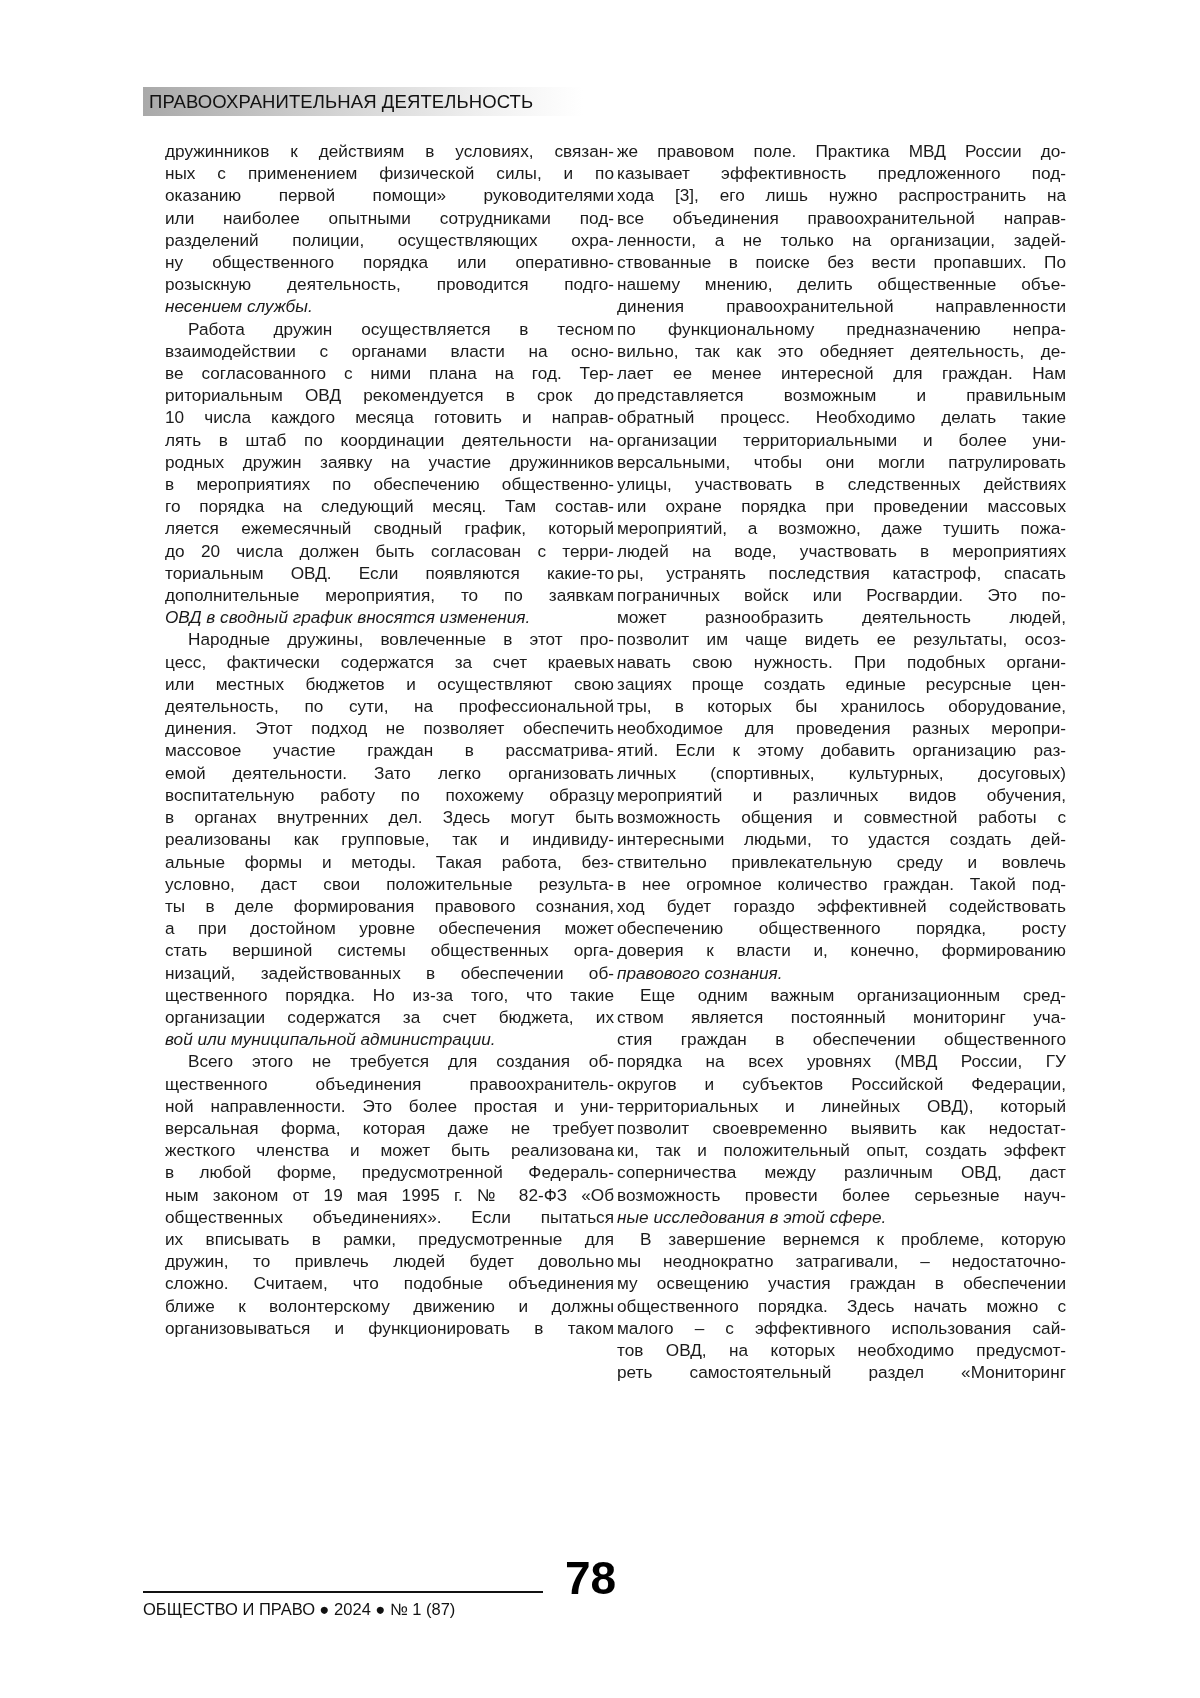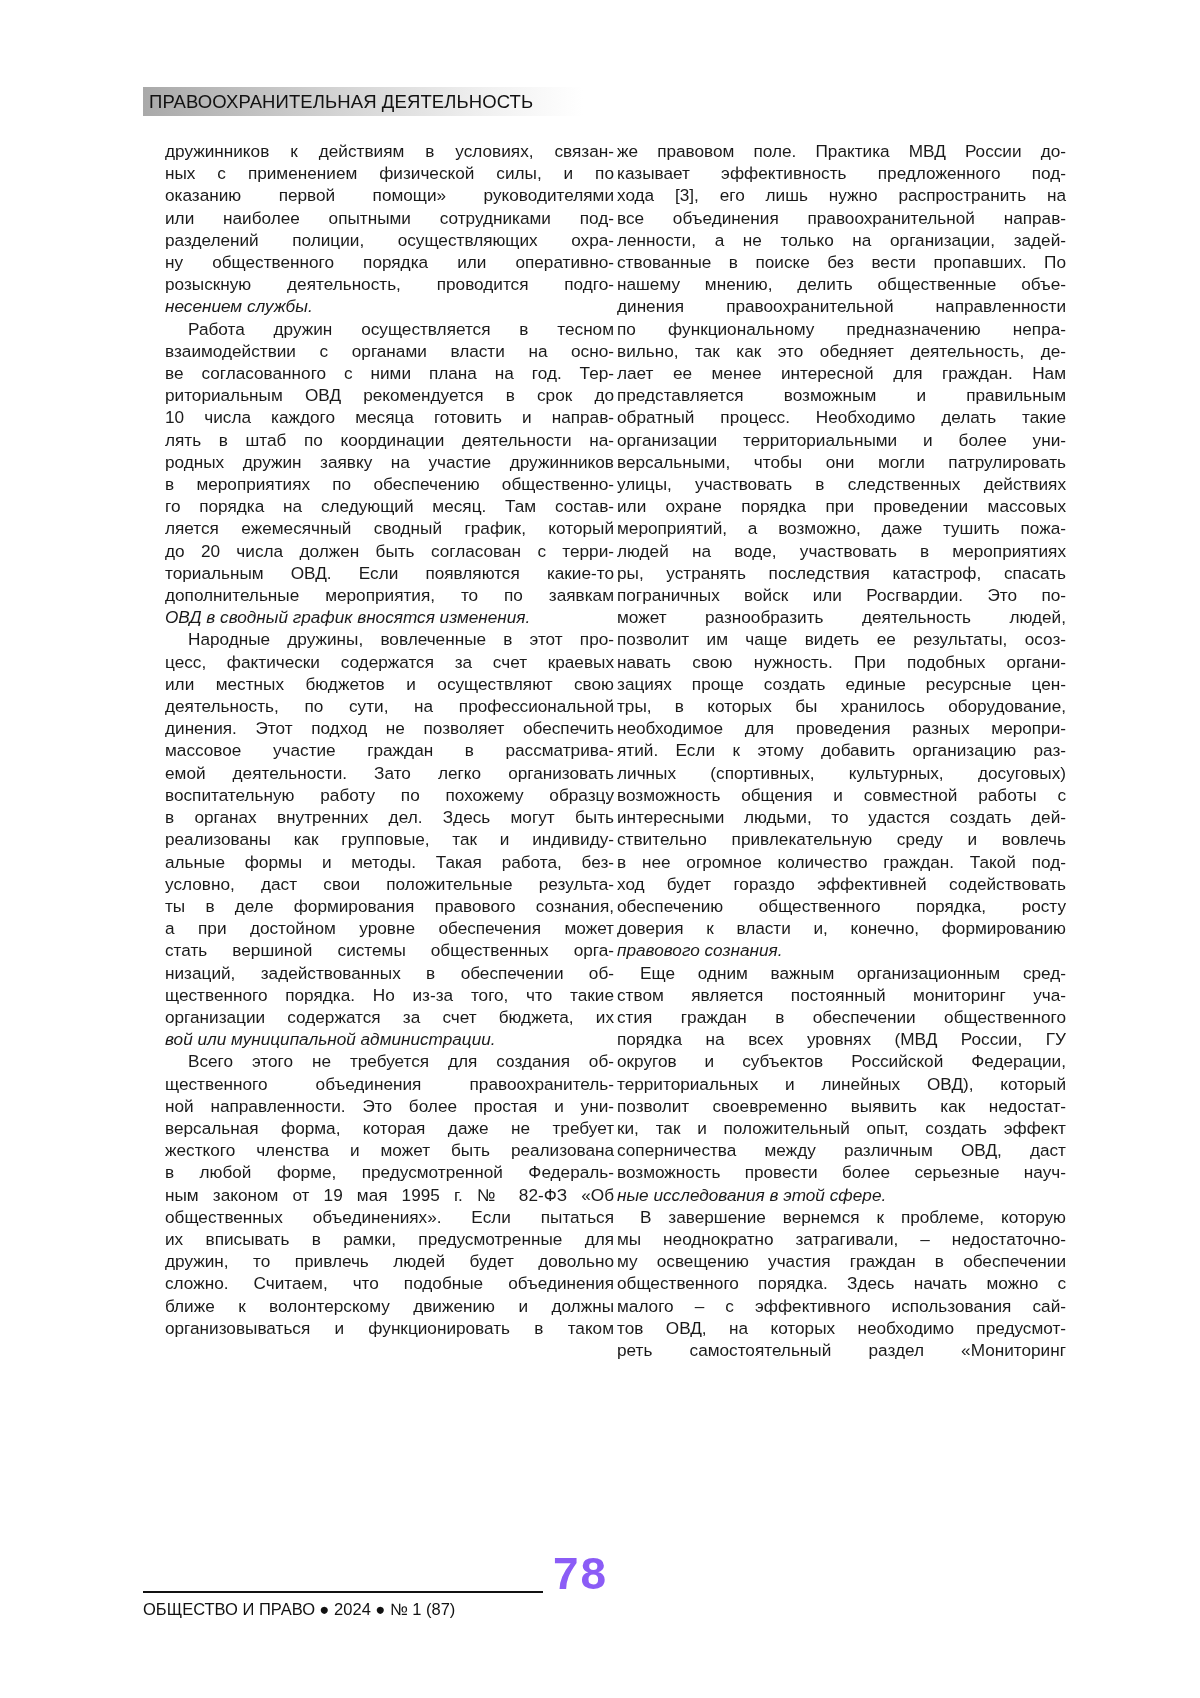--- a/index.html
+++ b/index.html
@@ -26,21 +26,21 @@
   .line { display: block; text-align: justify; text-align-last: justify; white-space: nowrap; }
   .line.last { text-align-last: left; font-style: italic; }
   .line.first-indent { padding-left: 23px; }
   .footer-rule {
     position: absolute; left: 143px; top: 1591px; width: 400px; height: 2px; background: #111;
   }
   .footer-text {
     position: absolute; left: 143px; top: 1600px; font-size: 16.5px; color: #111;
   }
   .page-number {
-    position: absolute; left: 552px; top: 1551px; font-size: 46px; font-weight: bold; color: #8b5cf6; font-family: Liberation Mono, monospace;
+    position: absolute; left: 565px; top: 1551px; font-size: 46px; font-weight: bold; color: #000000;
   }
 </style>
 </head>
 <body>
 
 <div class="running-head">
   <span>ПРАВООХРАНИТЕЛЬНАЯ ДЕЯТЕЛЬНОСТЬ</span>
 </div>
 
 <div class="column col-left" id="col-left">
@@ -131,20 +131,21 @@
       <span class="line">ры, устранять последствия катастроф, спасать</span>
       <span class="line">пограничных войск или Росгвардии. Это по-</span>
       <span class="line">может разнообразить деятельность людей,</span>
       <span class="line">позволит им чаще видеть ее результаты, осоз-</span>
       <span class="line">навать свою нужность. При подобных органи-</span>
       <span class="line">зациях проще создать единые ресурсные цен-</span>
       <span class="line">тры, в которых бы хранилось оборудование,</span>
       <span class="line">необходимое для проведения разных меропри-</span>
       <span class="line">ятий. Если к этому добавить организацию раз-</span>
       <span class="line">личных (спортивных, культурных, досуговых)</span>
+      <span class="line">мероприятий и различных видов обучения,</span>
       <span class="line">возможность общения и совместной работы с</span>
       <span class="line">интересными людьми, то удастся создать дей-</span>
       <span class="line">ствительно привлекательную среду и вовлечь</span>
       <span class="line">в нее огромное количество граждан. Такой под-</span>
       <span class="line">ход будет гораздо эффективней содействовать</span>
       <span class="line">обеспечению общественного порядка, росту</span>
       <span class="line">доверия к власти и, конечно, формированию</span>
       <span class="line last">правового сознания.</span>
     </div>
     <div class="para">

